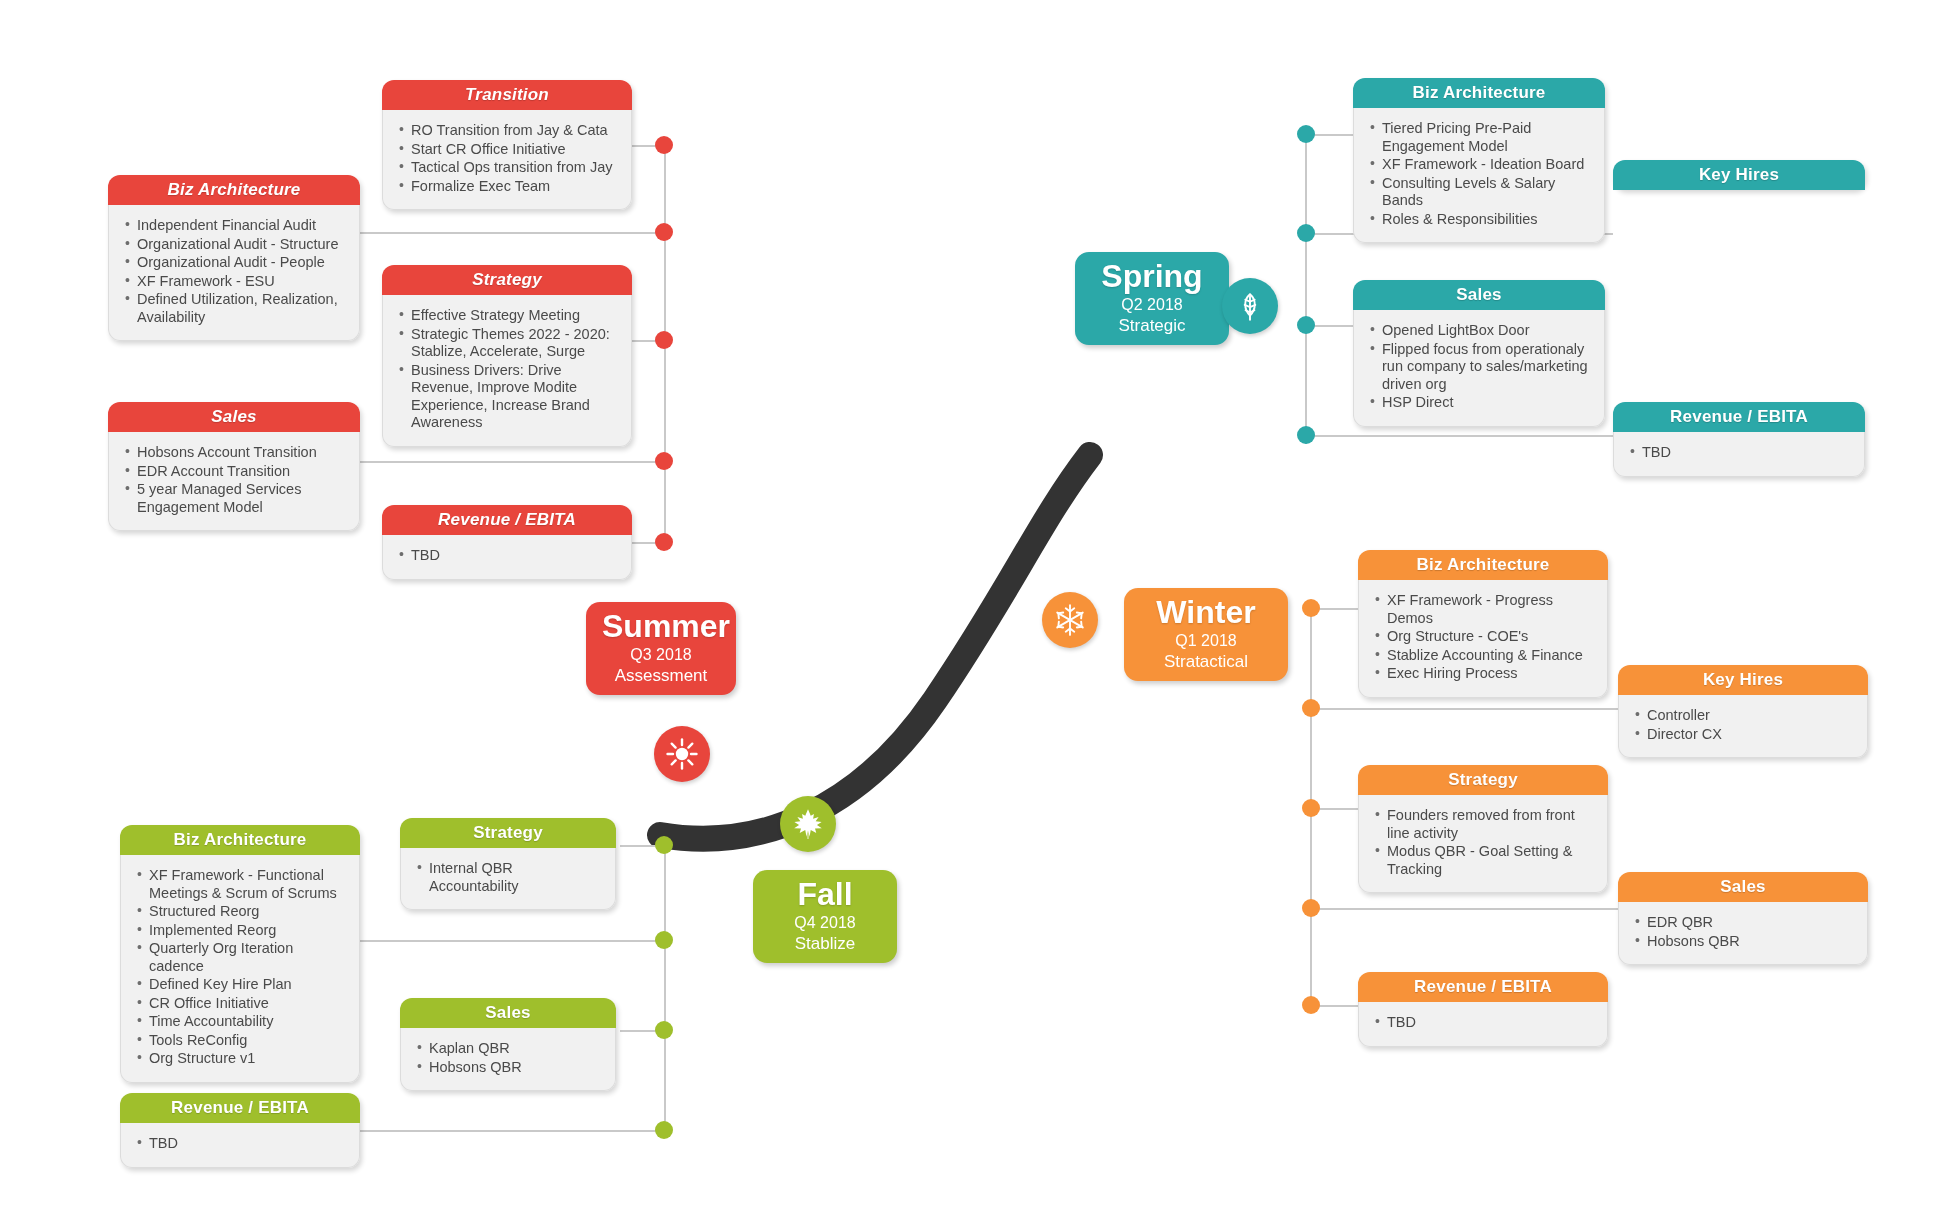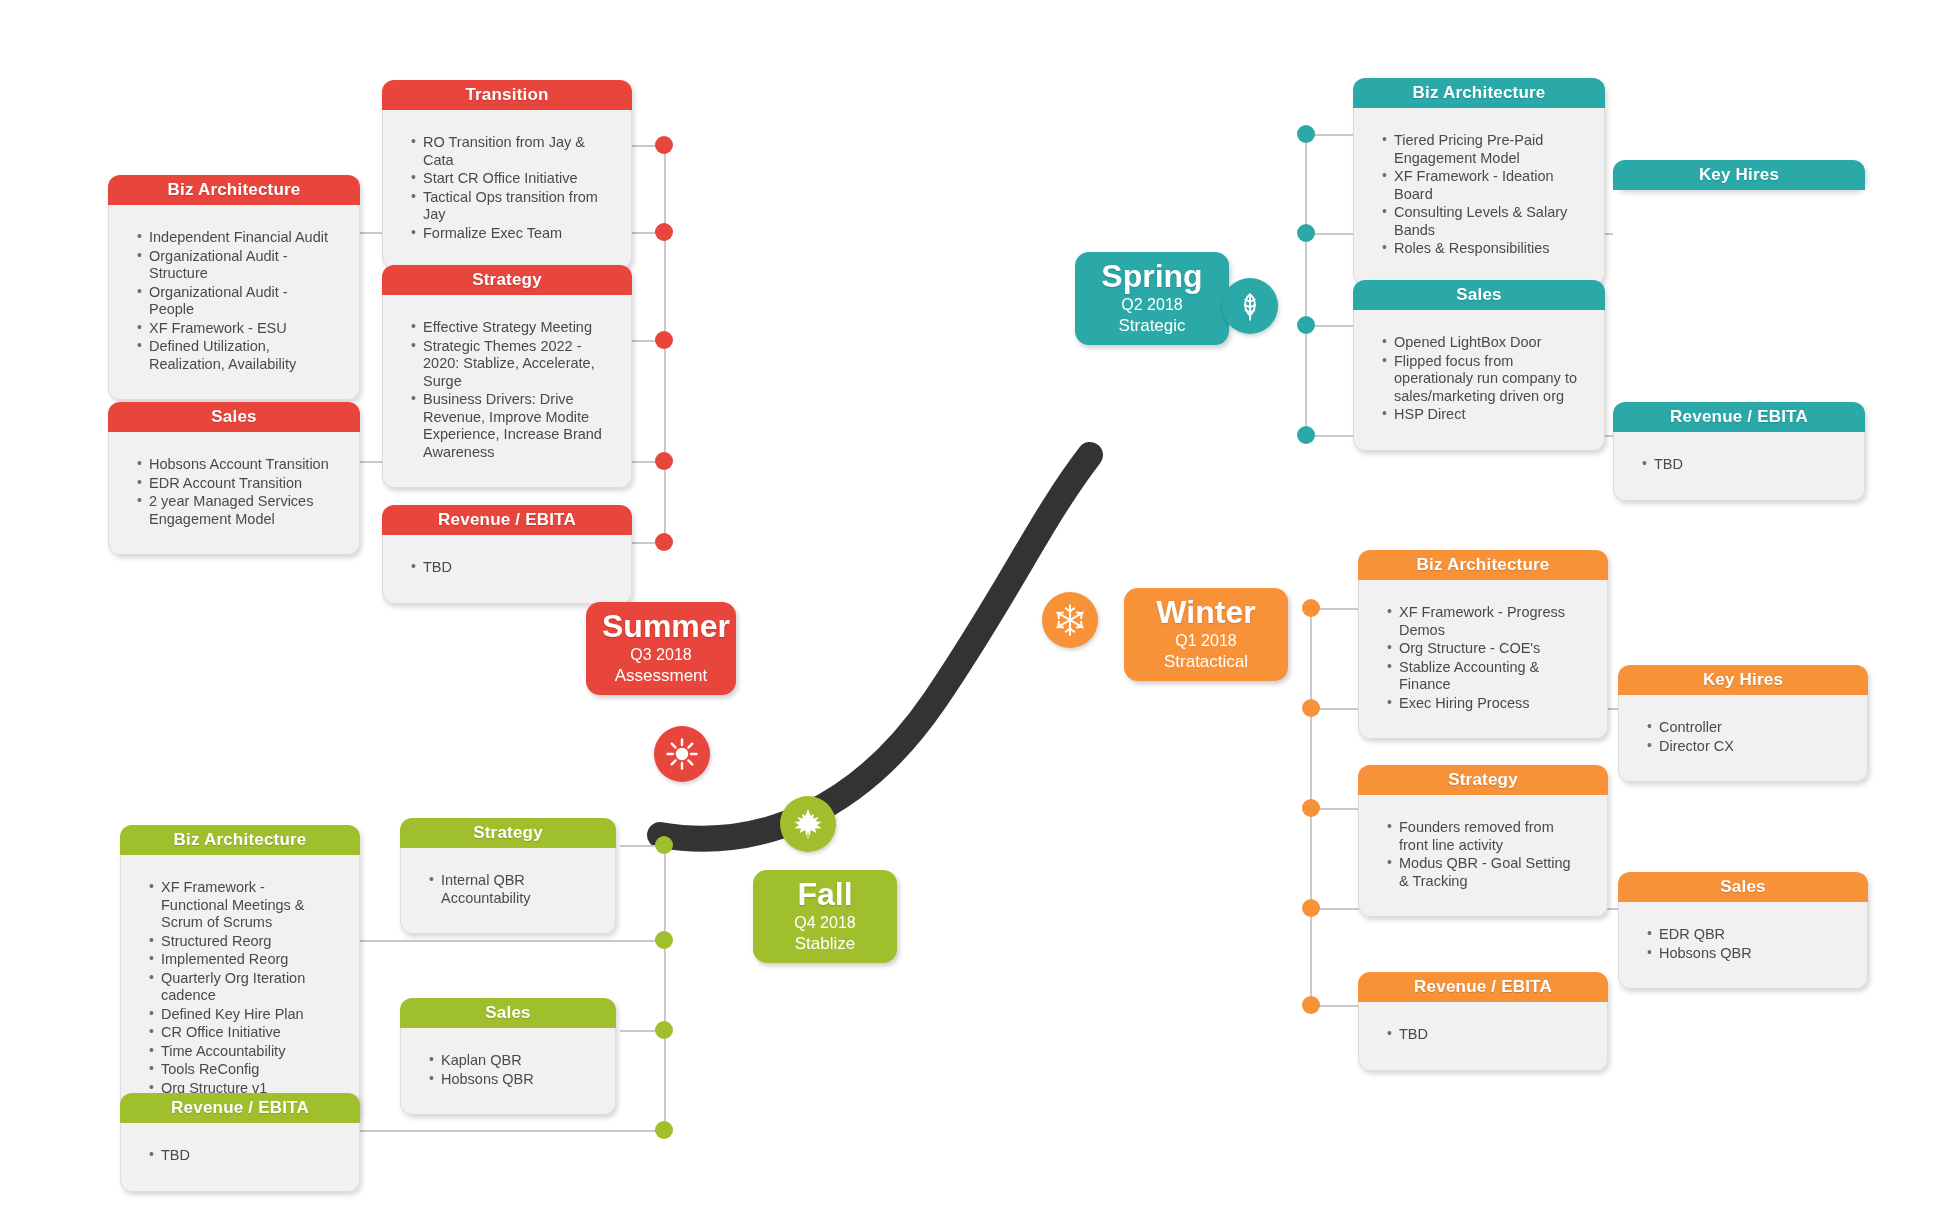--- a/index.html
+++ b/index.html
@@ -10,21 +10,21 @@
   .card{position:absolute;border-radius:12px;box-shadow:2px 3px 5px rgba(0,0,0,.16);}
   .card .hdr{
     border-radius:12px 12px 0 0;color:#fff;font-weight:bold;text-align:center;
     font-size:17px;line-height:30px;height:30px;letter-spacing:.2px;
     text-shadow:0 1px 1px rgba(0,0,0,.18);
   }
   .card .body{
     background:#f1f1f1;border:1px solid #dcdcdc;border-top:none;border-radius:0 0 12px 12px;
     padding:8px 10px 10px 12px;color:#4a4a4a;font-size:14.5px;line-height:17.5px;
   }
-  .card ul{margin:16px;padding:0;list-style:none;}
+  .card ul{margin:4px;padding:0;list-style:none;}
   .card li{position:relative;padding-left:12px;margin:0 0 1px 0;}
   .card li:before{content:"\2022";position:absolute;left:0;top:-1px;color:#6d6d6d;font-size:14px;}
 
   
   .knob{position:absolute;width:26px;height:26px;border-radius:50%;background:#cfcfcf;z-index:-1;}
 
   
   .season{position:absolute;border-radius:14px;color:#fff;text-align:center;
           box-shadow:2px 3px 5px rgba(0,0,0,.20);padding:7px 16px 9px;}
   .season .s1{font-size:32px;font-weight:bold;line-height:34px;text-shadow:0 1px 2px rgba(0,0,0,.18);}
@@ -35,21 +35,21 @@
   .seasonIcon{position:absolute;width:56px;height:56px;border-radius:50%;
       display:flex;align-items:center;justify-content:center;box-shadow:1px 2px 4px rgba(0,0,0,.2);}
   .seasonIcon svg{display:block;}
 
   
   .vline{position:absolute;width:2px;background:#c9c9c9;}
   .hline{position:absolute;height:2px;background:#c9c9c9;}
   .dot{position:absolute;width:18px;height:18px;border-radius:50%;}
 
   
-  .c-red .hdr{background:#e8453c;}
+  .c-red .hdr{background:#e8453c;font-style:italic;}
   .c-green .hdr{background:#9fbf2c;}
   .c-teal .hdr{background:#2ba8a8;}
   .c-orange .hdr{background:#f79239;}
 
   .arc{position:absolute;left:0;top:0;pointer-events:none;}
 </style>
 </head>
 <body>
 
 <div id="stage">
@@ -111,21 +111,21 @@
     </div>
   </div>
 
   <div class="card c-red" style="left:108px;top:402px;width:252px;">
     <div class="knob" style="right:-13px;top:46px;"></div>
     <div class="hdr">Sales</div>
     <div class="body">
       <ul>
           <li>Hobsons Account Transition</li>
           <li>EDR Account Transition</li>
-          <li>2 year Managed Services Engagement Model</li>
+          <li>5 year Managed Services Engagement Model</li>
         </ul>
     </div>
   </div>
 
   <div class="card c-red" style="left:382px;top:505px;width:250px;">
     <div class="knob" style="right:-13px;top:24px;"></div>
     <div class="hdr">Revenue / EBITA</div>
     <div class="body">
       <ul>
           <li>TBD</li>

